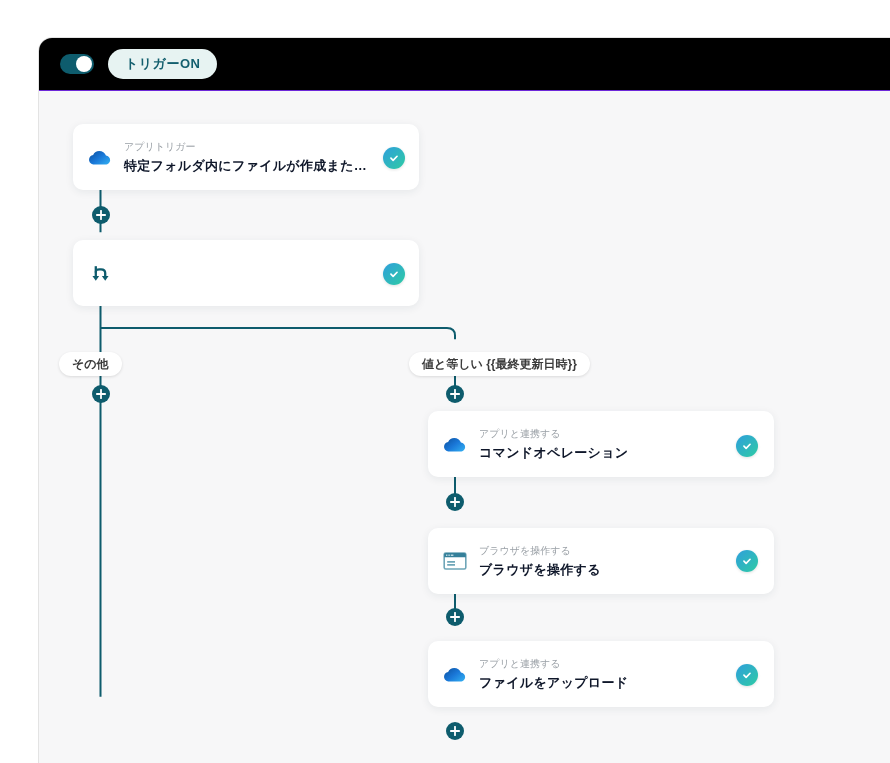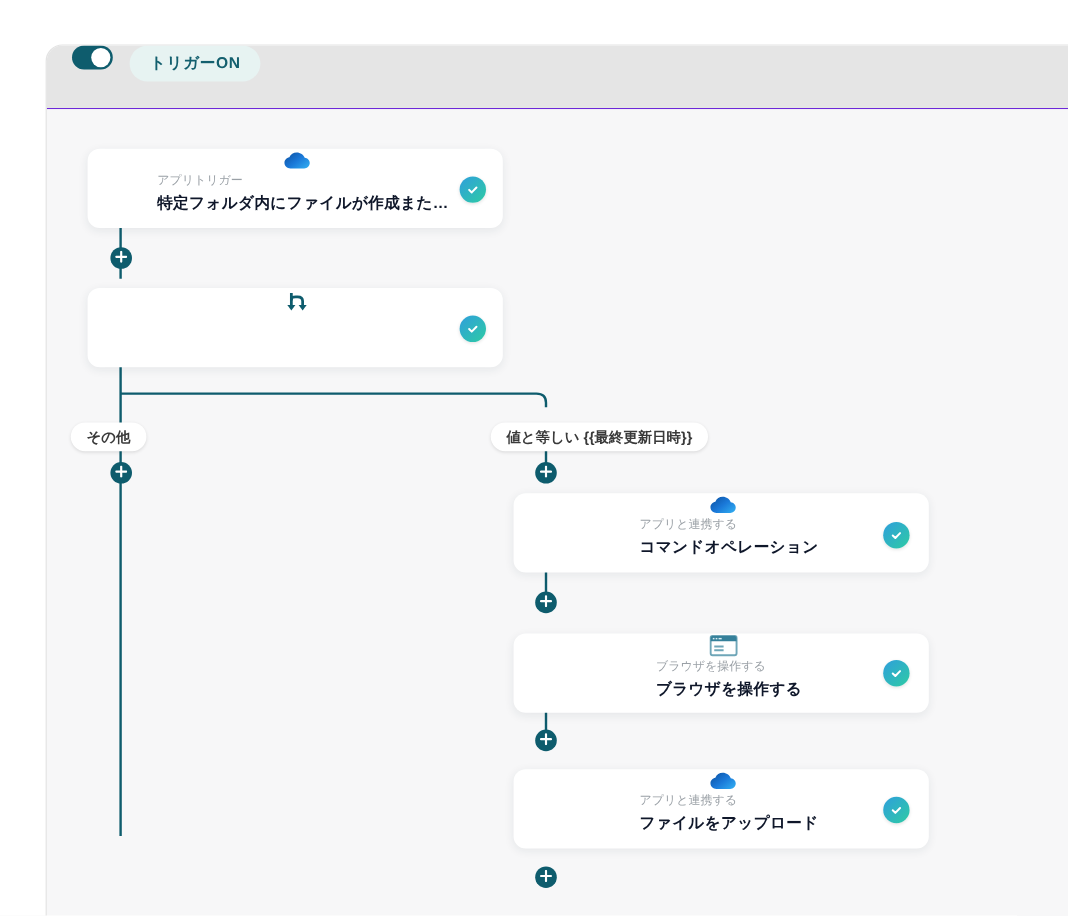--- a/index.html
+++ b/index.html
@@ -8,22 +8,22 @@
     background:#ffffff;
     font-family:"Liberation Sans","DejaVu Sans",sans-serif;
     -webkit-font-smoothing:antialiased;
   }
   .panel{
     position:absolute;left:38px;top:37px;right:-2px;bottom:-2px;
     border:1px solid #e3e3e3;border-top-left-radius:14px;
     overflow:hidden;background:#ffffff;
   }
   .panel-header{
-    height:52px;background:#e5e5e5;border-bottom:1px solid #6d28d9;
-    display:flex;align-items:flex-start;padding-left:21px;
+    height:52px;background:#000000;border-bottom:6px solid #6d28d9;
+    display:flex;align-items:center;padding-left:21px;
   }
   .toggle{
     width:34px;height:20px;border-radius:10px;background:#0e5c6d;
     position:relative;cursor:pointer;flex:0 0 auto;
   }
   .toggle-knob{
     position:absolute;top:2px;left:16px;width:16px;height:16px;border-radius:50%;
     background:#ffffff;
   }
   .trigger-badge{
@@ -34,21 +34,20 @@
   .canvas{
     position:absolute;left:0;top:53px;right:0;bottom:0;
     background:#f7f7f8;
   }
   .edges{position:absolute;left:0;top:0;width:100%;height:100%;}
   .node{
     position:absolute;width:346px;height:66px;background:#ffffff;
     border-radius:10px;box-shadow:0 2px 8px rgba(20,45,65,.08);
     display:flex;align-items:center;padding-left:13px;box-sizing:border-box;
     cursor:pointer;
-    flex-direction:column;
   }
   .node-icon{width:28px;display:flex;justify-content:center;flex:0 0 auto;margin-right:10px;}
   .node-text{display:flex;flex-direction:column;min-width:0;}
   .node-label{font-size:10px;color:#9aa0a6;margin-bottom:3px;white-space:nowrap;}
   .node-title{font-size:13px;font-weight:bold;color:#0f172a;white-space:nowrap;letter-spacing:.3px;}
   .check-badge{
     position:absolute;width:22px;height:22px;border-radius:50%;
     background:linear-gradient(135deg,#2f9fdc 0%,#2ecba4 100%);
     display:flex;align-items:center;justify-content:center;
     box-shadow:0 1px 3px rgba(0,0,0,.12);

